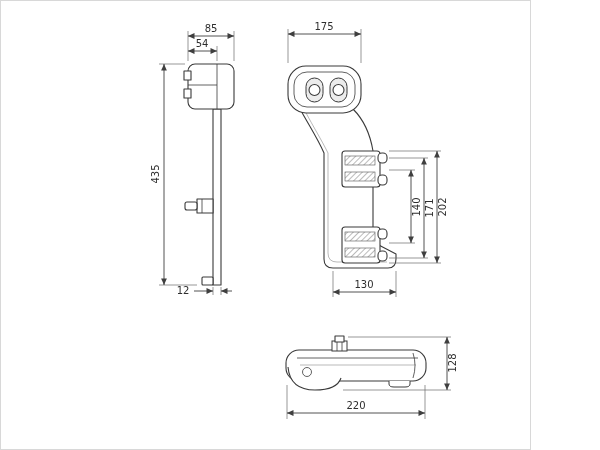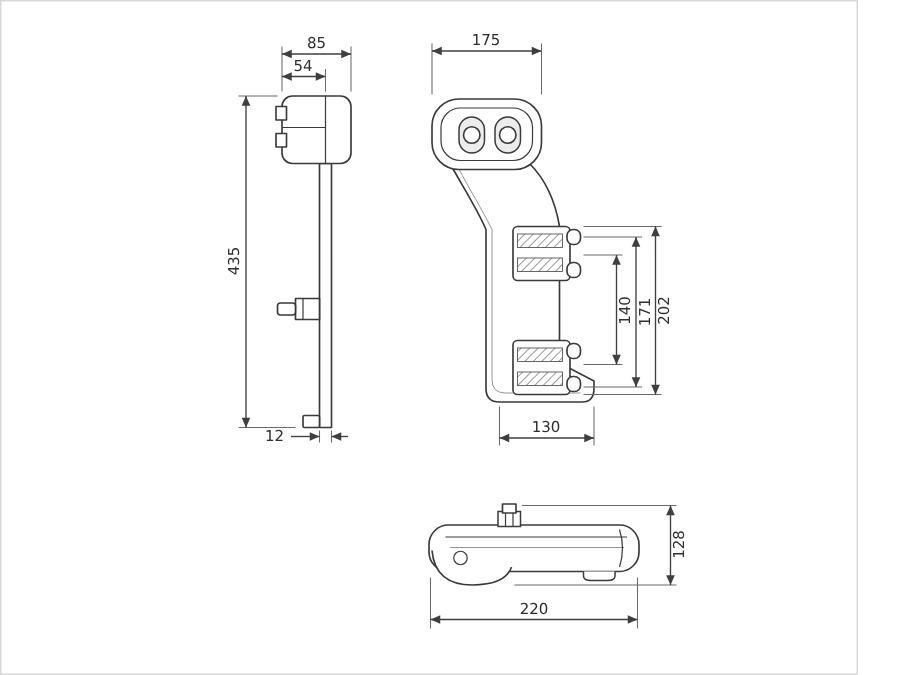--- a/index.html
+++ b/index.html
@@ -1,18 +1,18 @@
 <!DOCTYPE html>
 <html><head>
 <meta charset="utf-8">
 <style>
   html,body{margin:0;padding:0;background:#ffffff;}
   .sheet{
     position:relative;
-    width:572px;height:450px;
+    width:531px;height:450px;
     box-sizing:border-box;
     border:1px solid #d8d8d8;
     background:#ffffff;
     font-family:"DejaVu Sans",sans-serif;
   }
   svg{display:block;}
   svg text{
     font-family:"DejaVu Sans",sans-serif;
     font-size:10px;
     fill:#2e2e2e;

